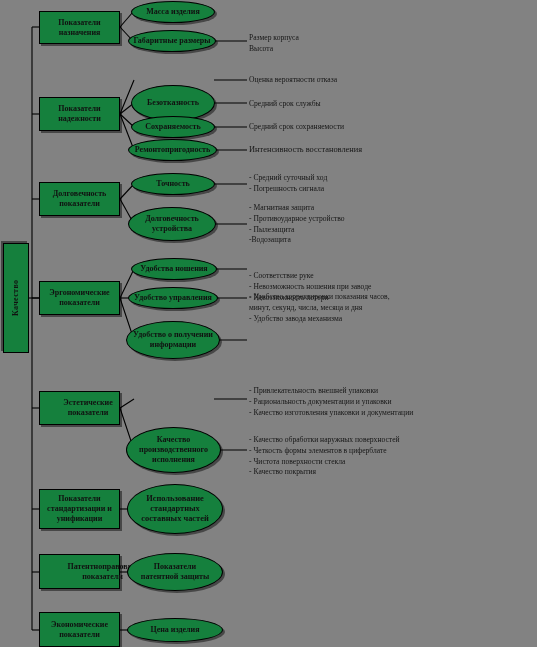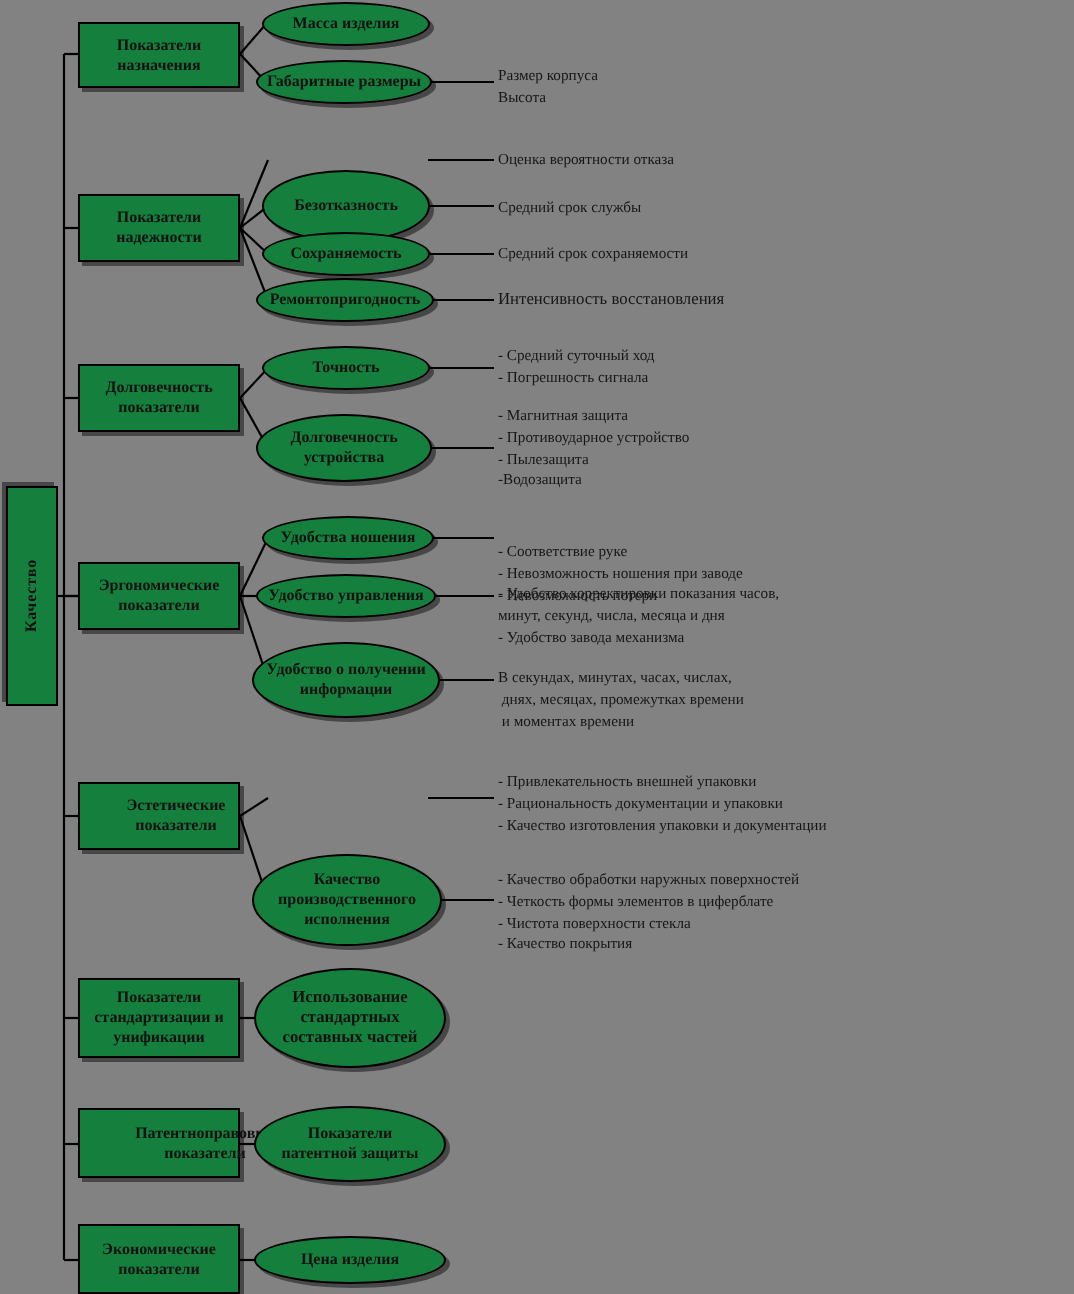--- a/index.html
+++ b/index.html
@@ -215,23 +215,20 @@
 - Противоударное устройство
 - Пылезащита
 -Водозащита</div>
 
   <div class="leaf-text" style="left:249px;top:271px;" id="d-3-0">- Соответствие руке
 - Невозможность ношения при заводе
 - Невозможность потери</div>
   <div class="leaf-text" style="left:249px;top:292px;" id="d-3-1">- Удобство корректировки показания часов,
 минут, секунд, числа, месяца и дня
 - Удобство завода механизма</div>
-  <div class="leaf-text" style="left:249px;top:334px;" id="d-3-2">В секундах, минутах, часах, числах,
- днях, месяцах, промежутках времени
- и моментах времени</div>
 
   <div class="leaf-text" style="left:249px;top:386px;" id="d-4-0">- Привлекательность внешней упаковки
 - Рациональность документации и упаковки
 - Качество изготовления упаковки и документации</div>
   <div class="leaf-text" style="left:249px;top:435px;" id="d-4-1">- Качество обработки наружных поверхностей
 - Четкость формы элементов в циферблате
 - Чистота поверхности стекла
 - Качество покрытия</div>
 </div>
 

